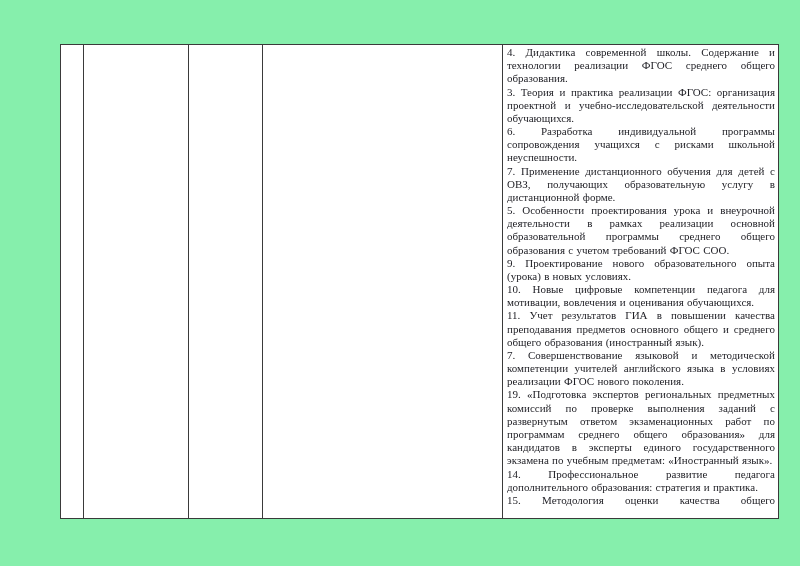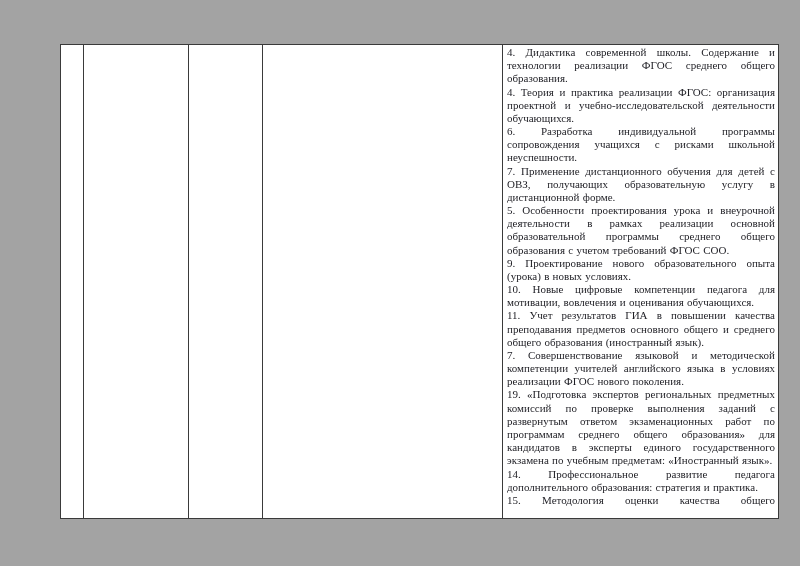--- a/index.html
+++ b/index.html
@@ -4,21 +4,21 @@
 <style>
   * { margin: 0; padding: 0; box-sizing: border-box; }
   html, body {
     width: 800px; height: 566px;
     background: #ffffff;
     font-family: "Liberation Serif", "DejaVu Serif", serif;
   }
   .page {
     position: relative;
     width: 800px; height: 566px;
-    background: #a3a3a3;
+    background: #86efac;
     overflow: hidden;
   }
   table.doc-table {
     position: absolute;
     left: 60px; top: 44px;
     border-collapse: collapse;
     table-layout: fixed;
   }
   table.doc-table td {
     border: 1.4px solid #3a3a3a;
@@ -60,21 +60,21 @@
     </colgroup>
     <tbody>
       <tr>
         <td class="cell-empty"></td>
         <td class="cell-empty"></td>
         <td class="cell-empty"></td>
         <td class="cell-empty"></td>
         <td class="cell-topics">
           <div class="topics-wrap" id="topics-list">
               <p class="topic">4. Дидактика современной школы. Содержание и технологии реализации ФГОС среднего общего образования.</p>
-              <p class="topic">4. Теория и практика реализации ФГОС: организация проектной и учебно-исследовательской деятельности обучающихся.</p>
+              <p class="topic">3. Теория и практика реализации ФГОС: организация проектной и учебно-исследовательской деятельности обучающихся.</p>
               <p class="topic">6. Разработка индивидуальной программы сопровождения учащихся с рисками школьной неуспешности.</p>
               <p class="topic">7. Применение дистанционного обучения для детей с ОВЗ, получающих образовательную услугу в дистанционной форме.</p>
               <p class="topic">5. Особенности проектирования урока и внеурочной деятельности в рамках реализации основной образовательной программы среднего общего образования с учетом требований ФГОС СОО.</p>
               <p class="topic">9. Проектирование нового образовательного опыта (урока) в новых условиях.</p>
               <p class="topic">10. Новые цифровые компетенции педагога для мотивации, вовлечения и оценивания обучающихся.</p>
               <p class="topic">11. Учет результатов ГИА в повышении качества преподавания предметов основного общего и среднего общего образования (иностранный язык).</p>
               <p class="topic">7. Совершенствование языковой и методической компетенции учителей английского языка в условиях реализации ФГОС нового поколения.</p>
               <p class="topic">19. «Подготовка экспертов региональных предметных комиссий по проверке выполнения заданий с развернутым ответом экзаменационных работ по программам среднего общего образования» для кандидатов в эксперты единого государственного экзамена по учебным предметам: «Иностранный язык».</p>
               <p class="topic">14. Профессиональное развитие педагога дополнительного образования: стратегия и практика.</p>
               <p class="topic">15. Методология оценки качества общего</p>

